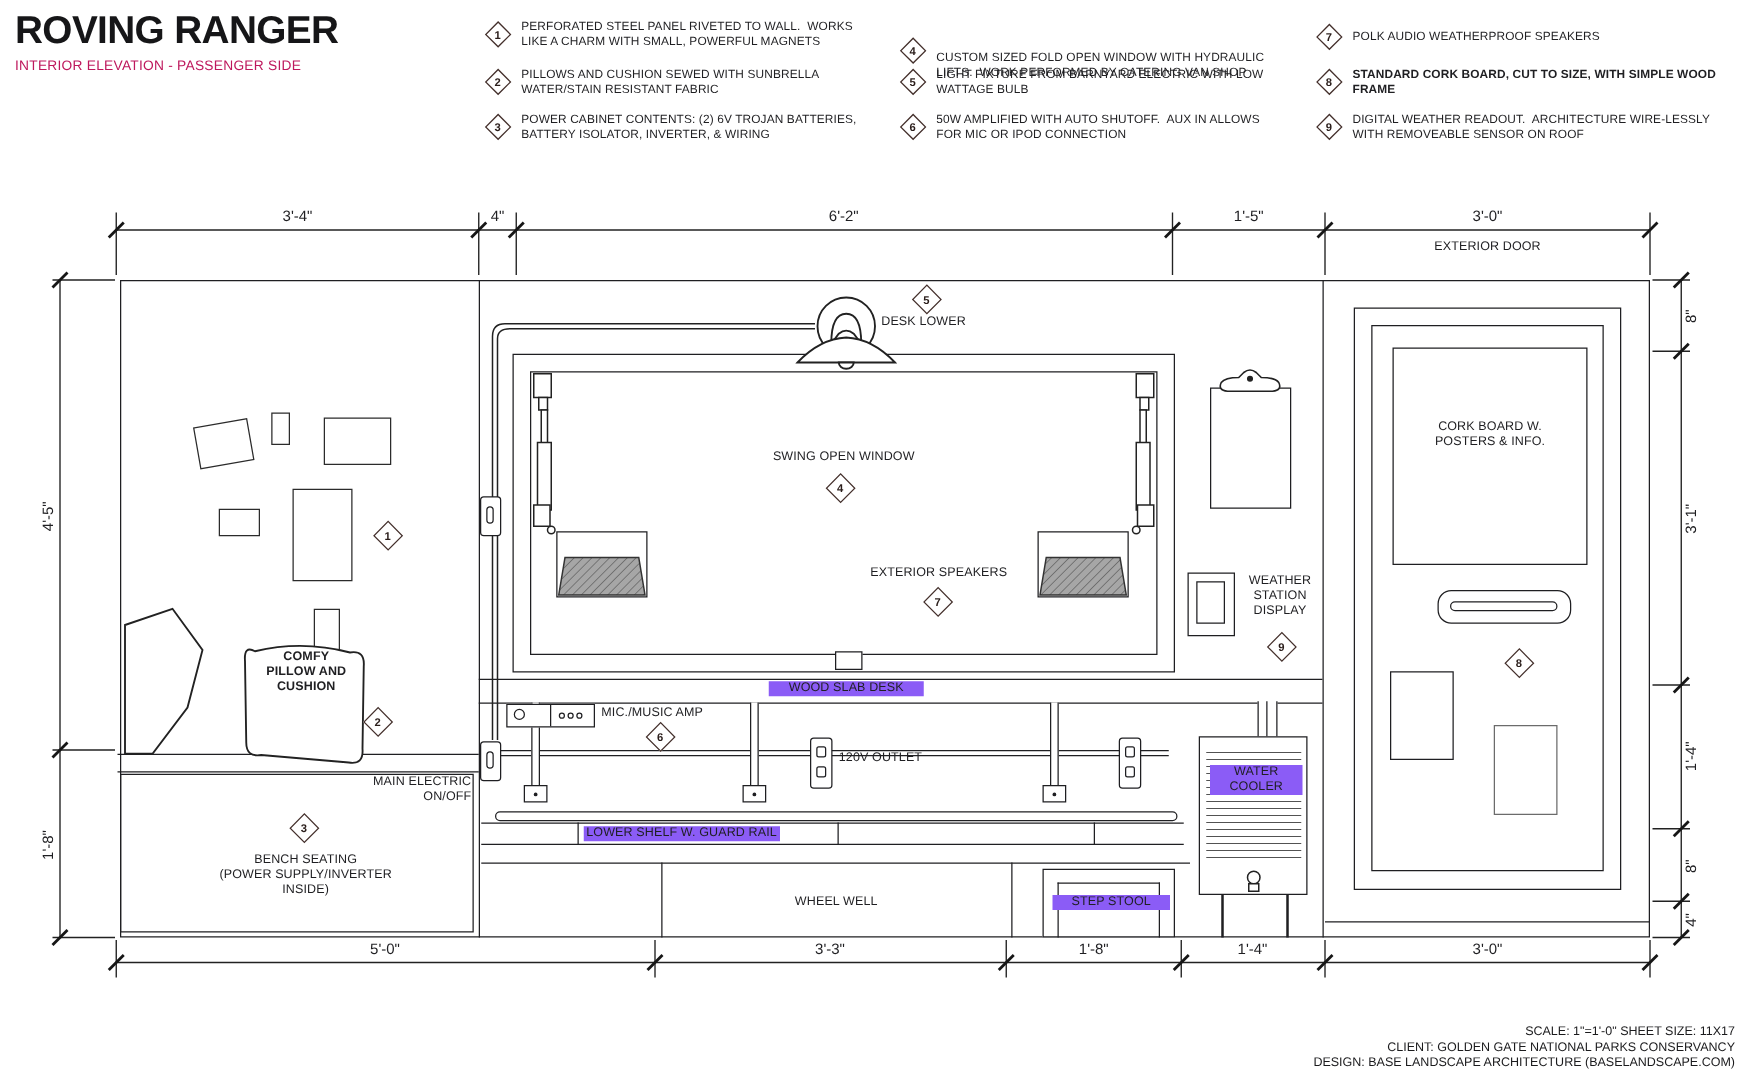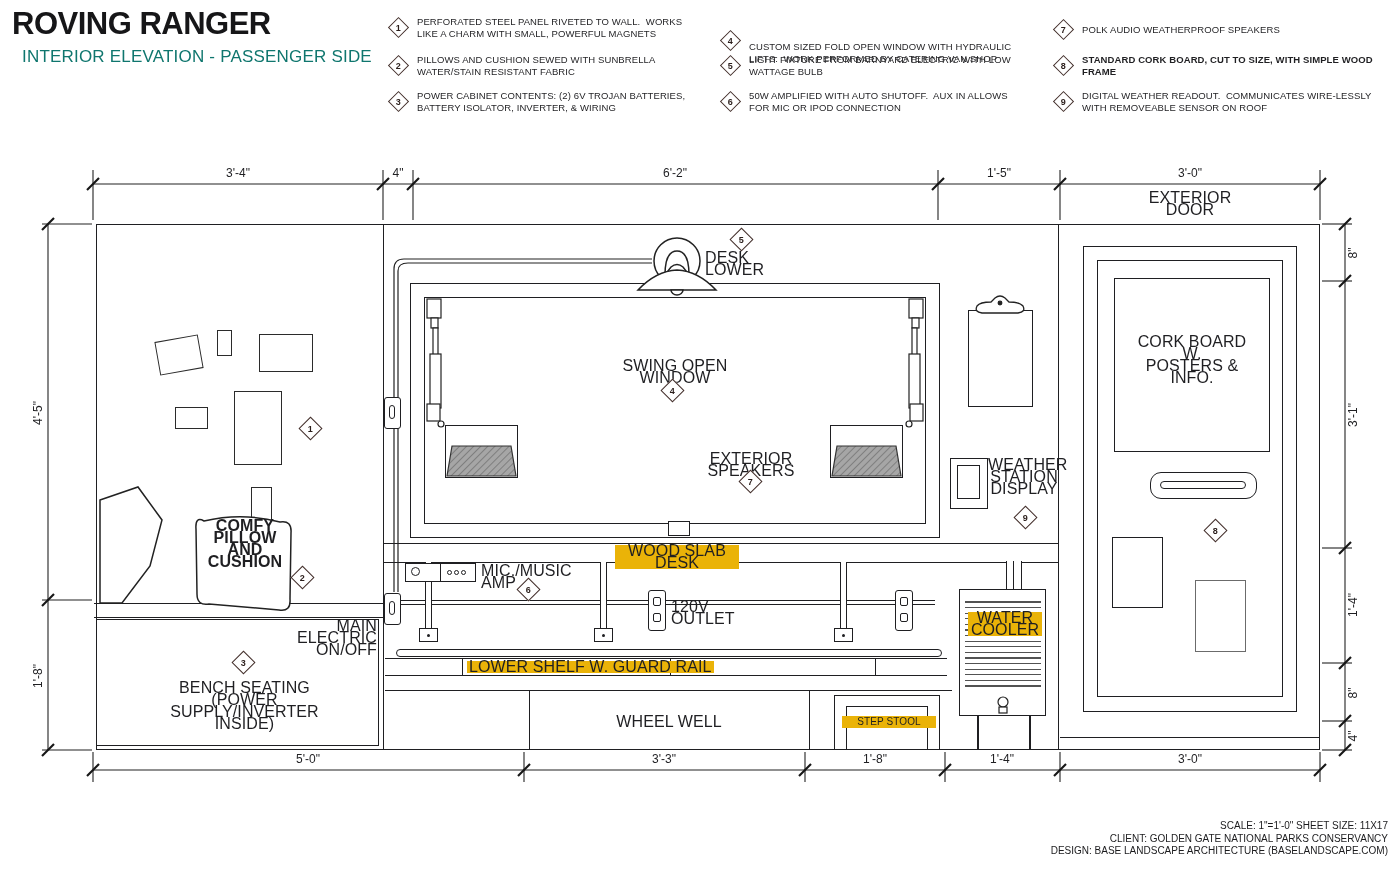--- a/index.html
+++ b/index.html
@@ -6,37 +6,37 @@
     --ink:#1f1f22;
     --marker:#44302c;
     --board:#9a9a9a;
     --paper:#ffffff;
   }
   html,body{margin:0;padding:0;background:#fff;}
   .sheet{position:relative;width:1400px;height:871px;background:#fff;overflow:hidden;
          font-family:"Liberation Sans","DejaVu Sans",sans-serif;color:var(--ink);}
   
   .title{position:absolute;left:12px;top:6px;font-size:31px;font-weight:bold;letter-spacing:-0.5px;color:#161618;}
-  .subtitle{position:absolute;left:22px;top:47px;font-size:17px;letter-spacing:0.2px;color:#0f766e;}
+  .subtitle{position:absolute;left:12px;top:47px;font-size:11px;letter-spacing:0.2px;color:#be185d;}
   
   .note{position:absolute;display:flex;gap:11px;align-items:center;}
   .note-text{font-size:9.5px;line-height:11.5px;color:var(--ink);white-space:pre-wrap;letter-spacing:0.1px;}
   .marker{width:17px;height:17px;border:1.4px solid var(--marker);background:#fff;
           display:flex;align-items:center;justify-content:center;transform:rotate(45deg);box-sizing:border-box;}
   .marker>span{transform:rotate(-45deg);font-size:9px;font-weight:bold;color:#2a1d1a;}
   .mk{position:absolute;z-index:6;}
   .note .marker{flex:0 0 auto;width:15px;height:15px;}
   
   .box{position:absolute;border:1.4px solid var(--ink);box-sizing:border-box;background:transparent;}
   .hl{position:absolute;border-top:1.3px solid var(--ink);height:0;}
   .vl{position:absolute;border-left:1.3px solid var(--ink);width:0;}
-  .lbl{position:absolute;font-size:16px;line-height:12px;color:var(--ink);z-index:4;letter-spacing:0.1px;}
+  .lbl{position:absolute;font-size:10px;line-height:12px;color:var(--ink);z-index:4;letter-spacing:0.1px;}
   .center{text-align:center;} .right{text-align:right;}
   .pre{white-space:pre-line;}
-  .wbg{background:#eab308;padding:0 2px;}
+  .wbg{background:#8b5cf6;padding:0 2px;}
   .dim{position:absolute;font-size:12px;color:var(--ink);z-index:4;}
   .vdim{transform:rotate(-90deg);transform-origin:center;}
   
   .board{position:absolute;left:138px;top:294px;width:214px;height:309px;
          background-color:var(--board);
          background-image:
            radial-gradient(circle, rgba(235,235,235,0.85) 0.9px, transparent 1.1px),
            repeating-linear-gradient(90deg, rgba(110,110,110,0.30) 0 1px, transparent 1px 13px);
          background-size:5px 5px,13px 13px;
          border:1.4px solid #3a3a3a;box-sizing:border-box;z-index:1;}
@@ -101,21 +101,21 @@
   <div class="note" style="left:1056px;top:54px;">
     <div class="marker">
         <span>8</span>
       </div>
     <div class="note-text" style="width:300px;font-weight:bold;">STANDARD CORK BOARD, CUT TO SIZE, WITH SIMPLE WOOD FRAME</div>
   </div>
   <div class="note" style="left:1056px;top:90px;">
     <div class="marker">
         <span>9</span>
       </div>
-    <div class="note-text" style="width:300px;">DIGITAL WEATHER READOUT.  COMMUNICATES WIRE-LESSLY WITH REMOVEABLE SENSOR ON ROOF</div>
+    <div class="note-text" style="width:300px;">DIGITAL WEATHER READOUT.  ARCHITECTURE WIRE-LESSLY WITH REMOVEABLE SENSOR ON ROOF</div>
   </div>
 
   <div class="dim center" style="left:198px;top:166px;width:80px;">3'-4"</div>
   <div class="dim center" style="left:378px;top:166px;width:40px;">4"</div>
   <div class="dim center" style="left:635px;top:166px;width:80px;">6'-2"</div>
   <div class="dim center" style="left:959px;top:166px;width:80px;">1'-5"</div>
   <div class="dim center" style="left:1150px;top:166px;width:80px;">3'-0"</div>
   <div class="lbl center" style="left:1130px;top:192px;width:120px;">EXTERIOR DOOR</div>
 
   <div class="dim center" style="left:268px;top:752px;width:80px;">5'-0"</div>

